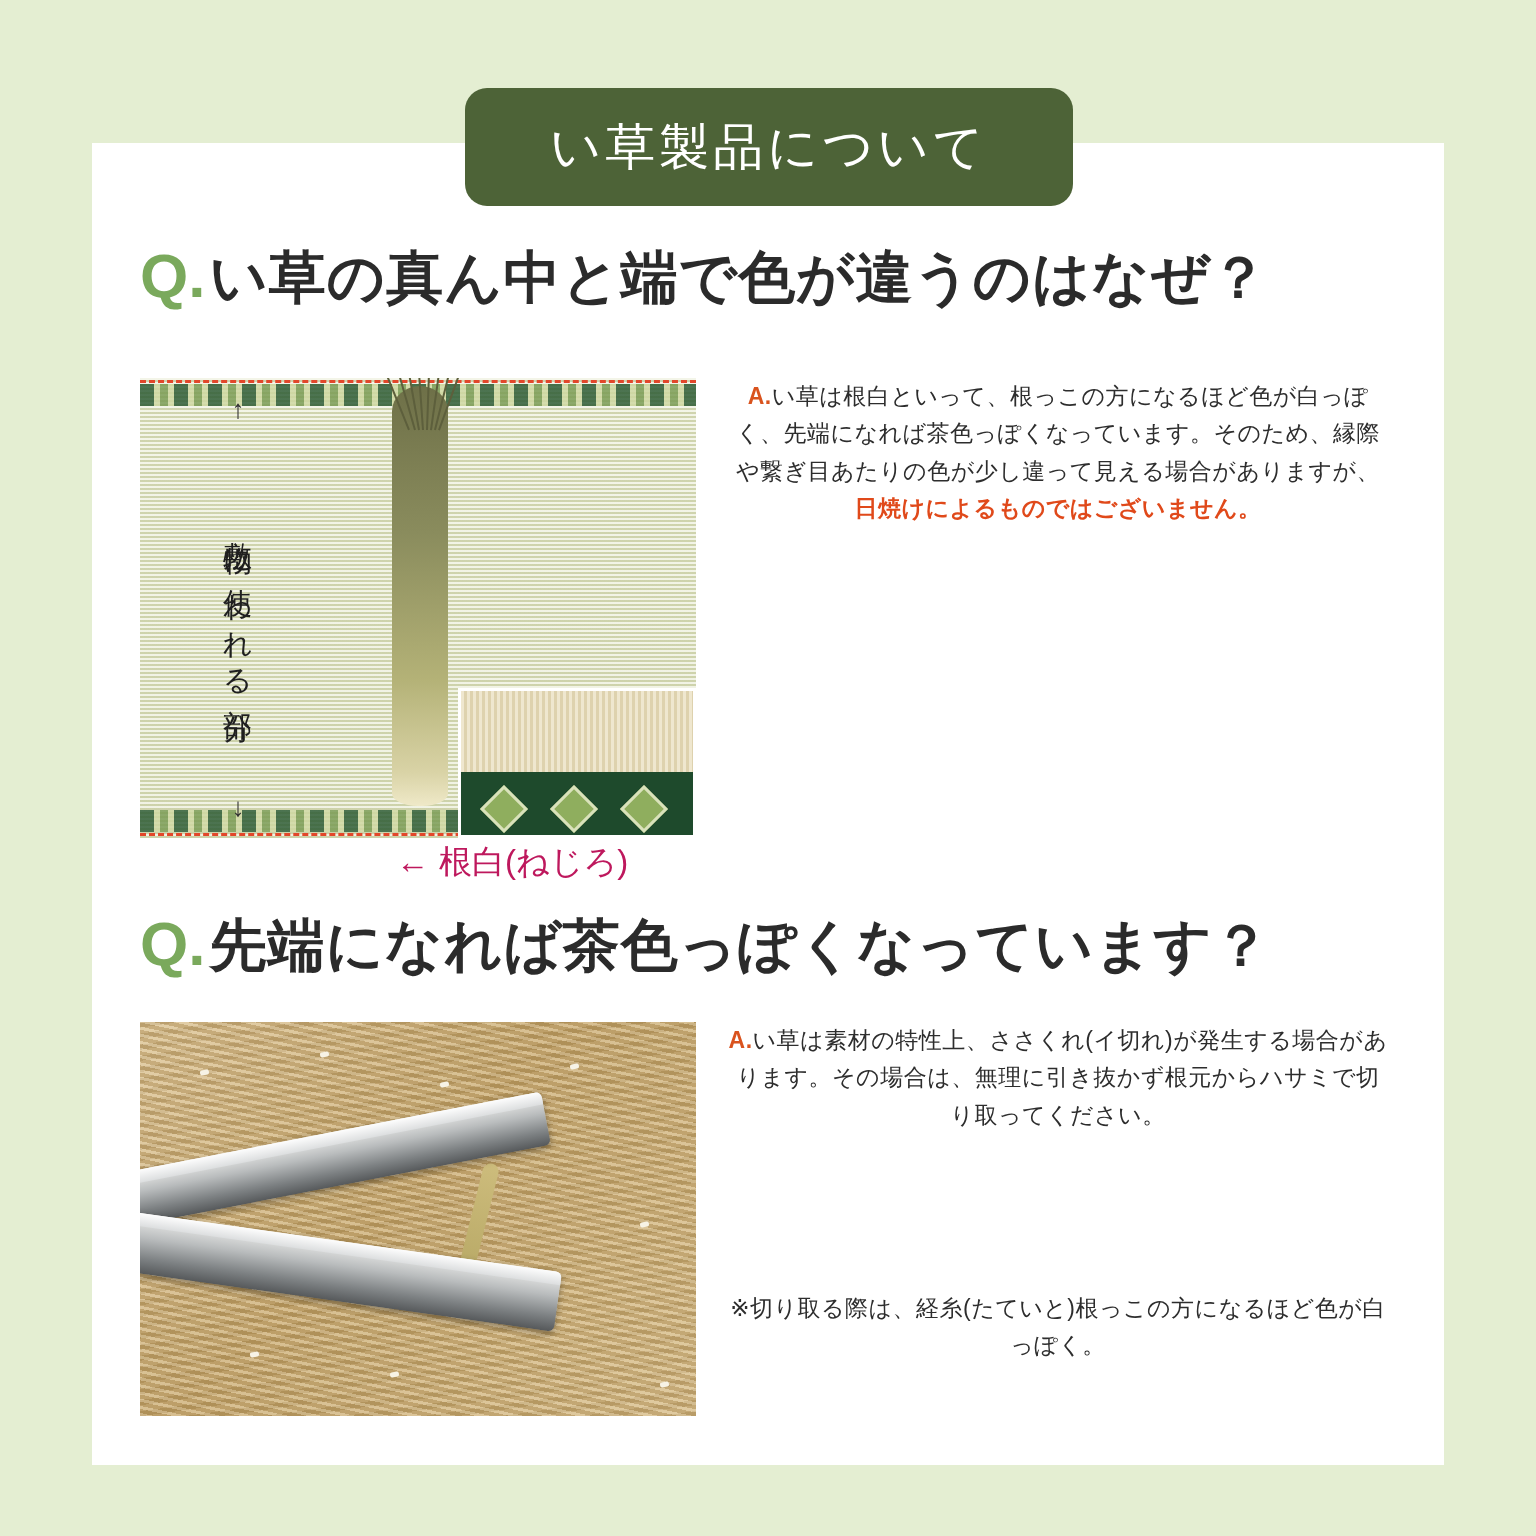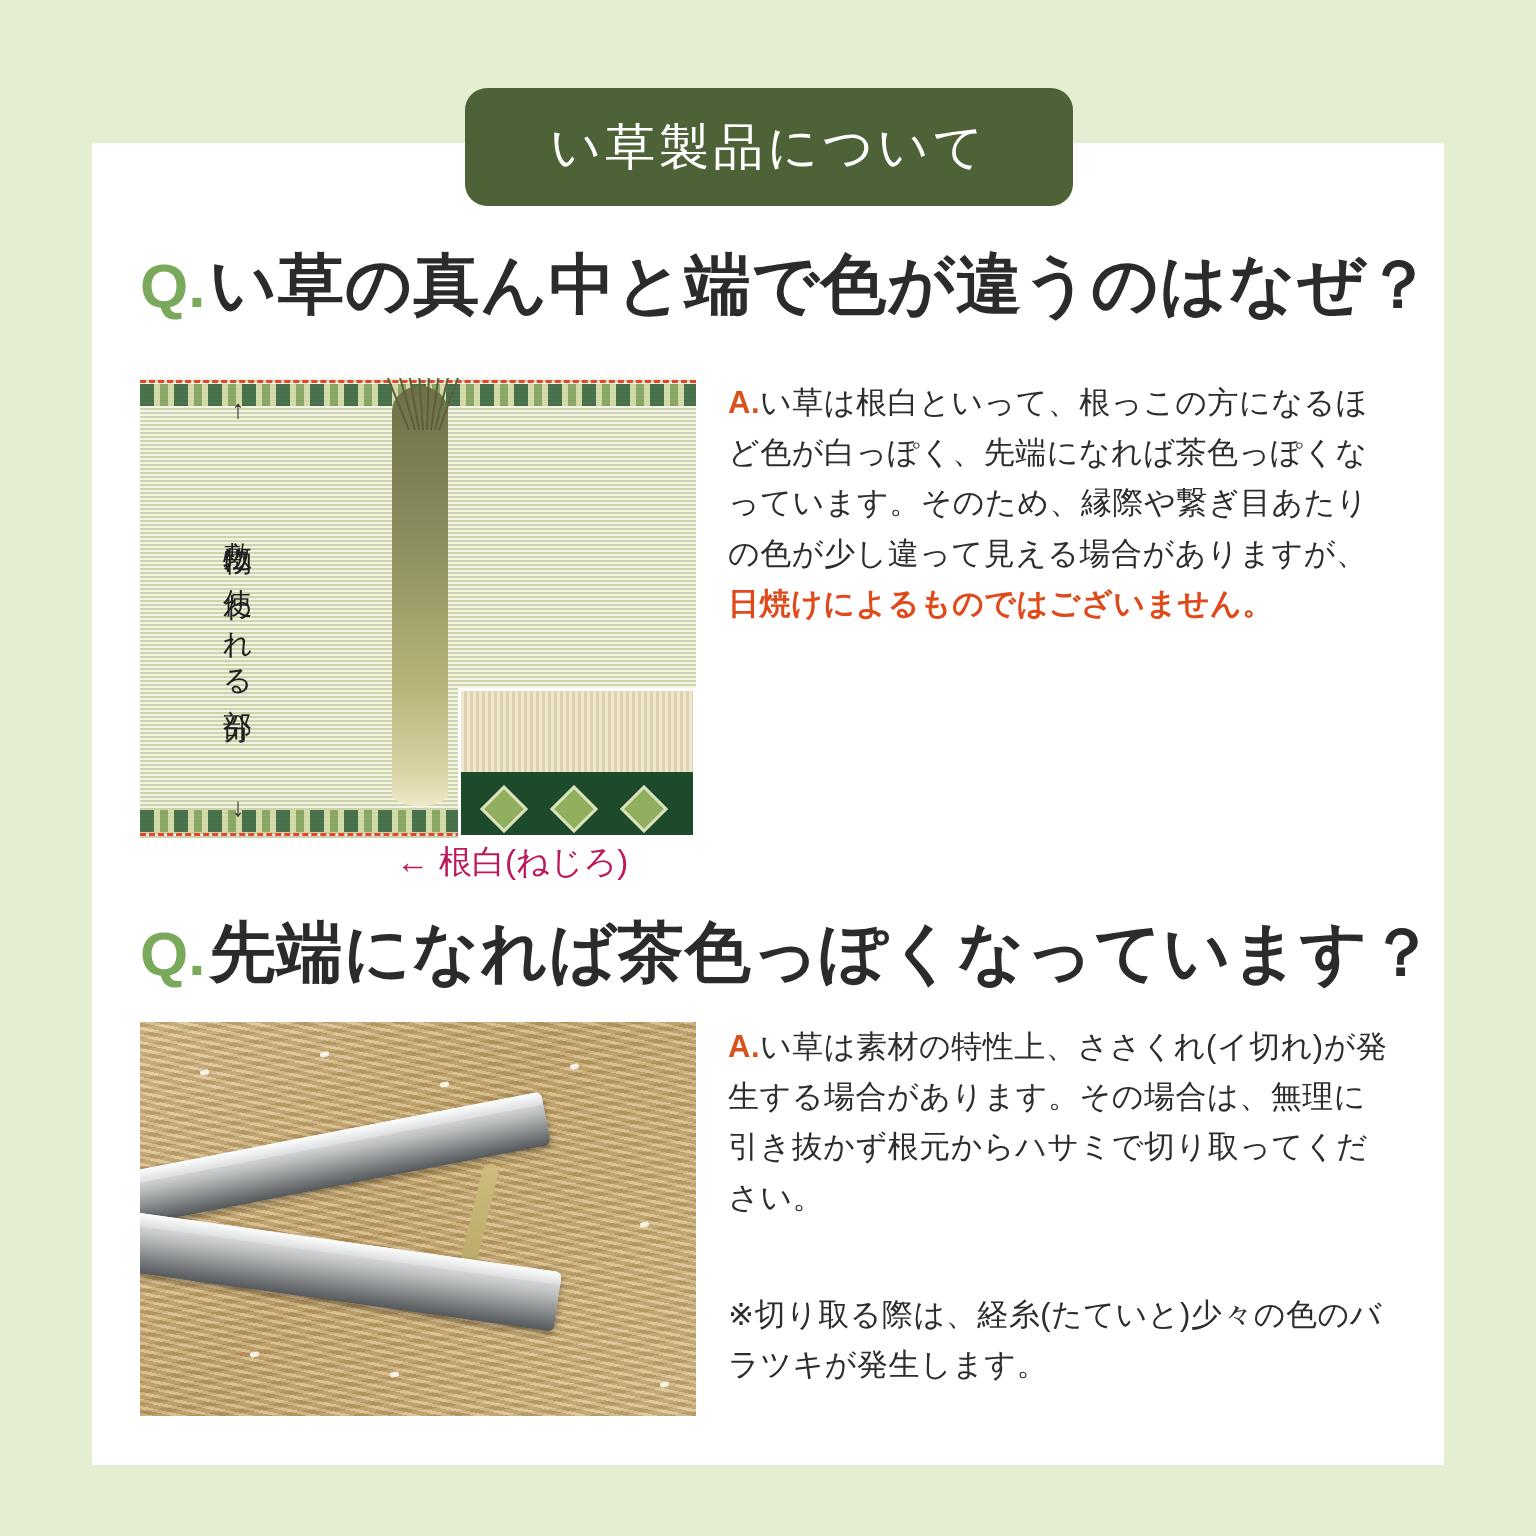--- a/index.html
+++ b/index.html
@@ -49,35 +49,36 @@
     white-space: nowrap;
   }
   .qhead .qmark {
     color: #7aa95c;
     font-size: 62px;
     font-weight: bold;
     margin-right: 4px;
   }
   .qhead .qtext {
     color: #2b2b2b;
-    font-size: 66px;
+    font-size: 57px;
     font-weight: bold;
     letter-spacing: 1px;
   }
   #q1 { left: 140px; top: 240px; }
   #q2 { left: 140px; top: 908px; }
 
   
   .answer {
     position: absolute;
     width: 660px;
-    font-size: 31px;
+    font-size: 23px;
     line-height: 1.62;
     color: #2d2d2d;
     letter-spacing: 0.5px;
+    text-align: center;
   }
   #a1 { left: 728px; top: 378px; }
   #a2 { left: 728px; top: 1022px; }
   #a3 { left: 728px; top: 1290px; }
   .alabel {
     color: #d9531e;
     font-weight: bold;
   }
   .hl {
     color: #e0491a;
@@ -350,13 +351,13 @@
     </div>
   <div class="blade b2">
       <span class="edge"></span>
     </div>
 </div>
 
 <div class="answer" id="a2">
   <p><span class="alabel">A.</span><span>い草は素材の特性上、ささくれ(イ切れ)が発生する場合があります。その場合は、無理に引き抜かず根元からハサミで切り取ってください。</span></p>
 </div>
 
-<div class="answer" id="a3">※切り取る際は、経糸(たていと)少々の色のバラツキが発生します。</div>
+<div class="answer" id="a3">※切り取る際は、経糸(たていと)根っこの方になるほど色が白っぽく。</div>
 
 </body></html>

